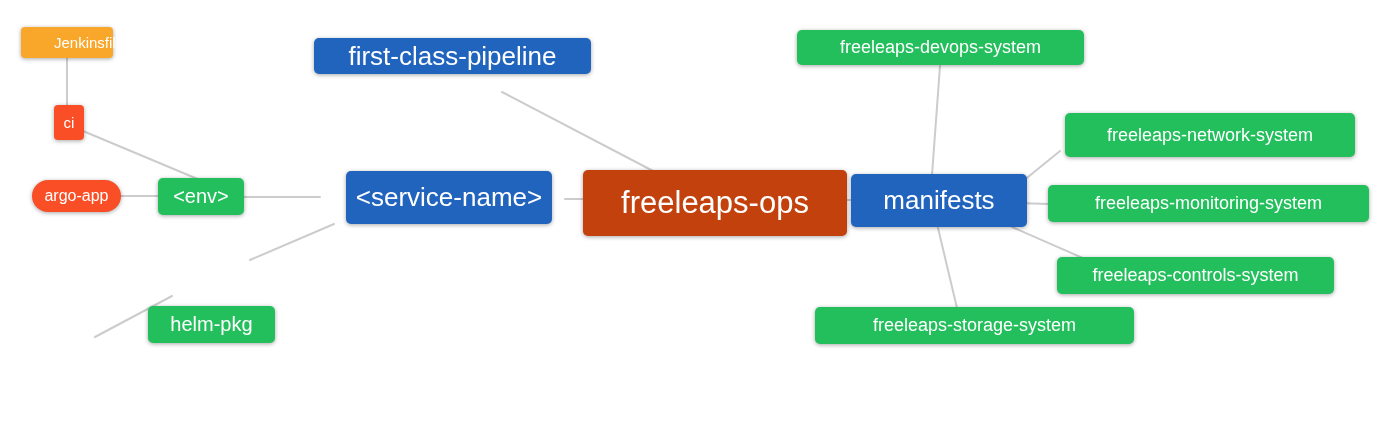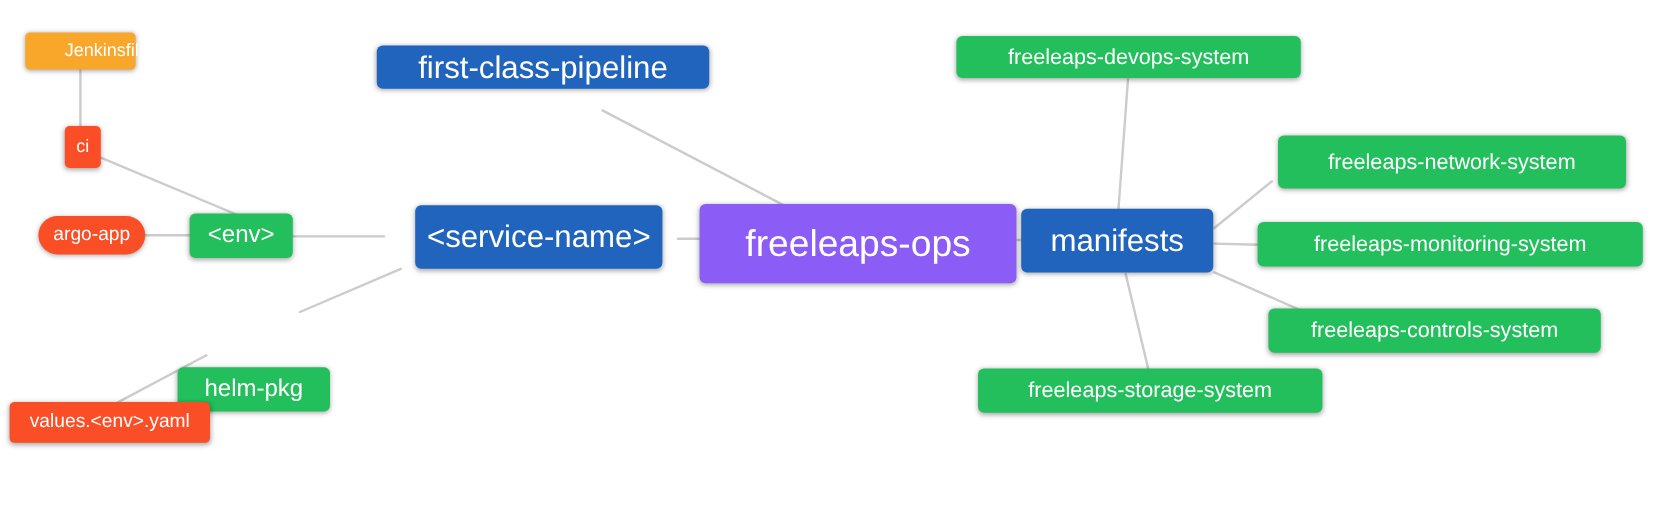--- a/index.html
+++ b/index.html
@@ -18,44 +18,44 @@
     border-radius:5px;
     box-shadow:0 1px 4px rgba(0,0,0,0.35);
     white-space:nowrap;
     cursor:pointer;
     box-sizing:border-box;
   }
   .c-blue{background:#2164BE;}
   .c-green{background:#23BF5C;}
   .c-red{background:#F94E26;}
   .c-orange{background:#F9A72B;}
-  .c-dark{background:#8b5cf6;}
+  .c-dark{background:#c2410c;}
 
   .fs-sm{font-size:15px;}
   .fs-md{font-size:20px;text-align:center;}
   .fs-sys{font-size:18px;}
   .fs-lg{font-size:26px;}
   .fs-xl{font-size:31px;}
 
   
   #n-jenkinsfile{left:21px;top:27px;width:92px;height:31px;border-radius:4px;padding-left:44px;}
   #n-ci{left:54px;top:105px;width:30px;height:35px;border-radius:4px;font-size:15px;}
   #n-argo-app{left:32px;top:180px;width:89px;height:32px;border-radius:16px;font-size:16px;}
   #n-env{left:158px;top:178px;width:86px;height:37px;}
   #n-helm-pkg{left:148px;top:258px;width:127px;height:37px;margin-top:48px;}
   #n-values-env-yaml{left:8px;top:335px;width:167px;height:34px;border-radius:4px;font-size:16px;}
   #n-first-class-pipeline{left:314px;top:38px;width:277px;height:36px;}
   #n-service-name{left:318px;top:171px;width:206px;height:53px;margin-left:28px;}
   #n-freeleaps-ops{left:583px;top:170px;width:264px;height:66px;}
-  #n-manifests{left:851px;top:174px;width:160px;height:53px;}
+  #n-manifests{left:851px;top:174px;width:176px;height:53px;}
   #n-devops-system{left:797px;top:30px;width:287px;height:35px;}
   #n-network-system{left:1054px;top:113px;width:290px;height:44px;margin-left:11px;}
   #n-monitoring-system{left:1048px;top:185px;width:321px;height:37px;}
   #n-controls-system{left:1057px;top:257px;width:277px;height:37px;}
-  #n-storage-system{left:815px;top:307px;width:287px;height:37px;}
+  #n-storage-system{left:815px;top:307px;width:319px;height:37px;}
 </style>
 </head>
 <body>
 
 <div class="canvas">
 
   <svg class="edges" width="1390" height="421" stroke="#CCCCCC" stroke-width="2" stroke-linecap="round">
     <line x1="67" y1="58" x2="67" y2="106"></line>
     <line x1="83" y1="131" x2="200" y2="180"></line>
     <line x1="121" y1="196" x2="160" y2="196"></line>
@@ -70,21 +70,20 @@
     <line x1="1012" y1="203" x2="1049" y2="204"></line>
     <line x1="1012" y1="227" x2="1085" y2="259"></line>
     <line x1="938" y1="228" x2="957" y2="308"></line>
   </svg>
 
   <div id="n-jenkinsfile" class="node c-orange fs-sm">Jenkinsfile</div>
   <div id="n-ci" class="node c-red">ci</div>
   <div id="n-argo-app" class="node c-red">argo-app</div>
   <div id="n-env" class="node c-green fs-md">&lt;env&gt;</div>
   <div id="n-helm-pkg" class="node c-green fs-md">helm-pkg</div>
-  <div id="n-values-env-yaml" class="node c-red">values.&lt;env&gt;.yaml</div>
   <div id="n-first-class-pipeline" class="node c-blue fs-lg">first-class-pipeline</div>
   <div id="n-service-name" class="node c-blue fs-lg">&lt;service-name&gt;</div>
   <div id="n-freeleaps-ops" class="node c-dark fs-xl">freeleaps-ops</div>
   <div id="n-manifests" class="node c-blue fs-lg">manifests</div>
   <div id="n-devops-system" class="node c-green fs-sys">freeleaps-devops-system</div>
   <div id="n-network-system" class="node c-green fs-sys">freeleaps-network-system</div>
   <div id="n-monitoring-system" class="node c-green fs-sys">freeleaps-monitoring-system</div>
   <div id="n-controls-system" class="node c-green fs-sys">freeleaps-controls-system</div>
   <div id="n-storage-system" class="node c-green fs-sys">freeleaps-storage-system</div>
 

